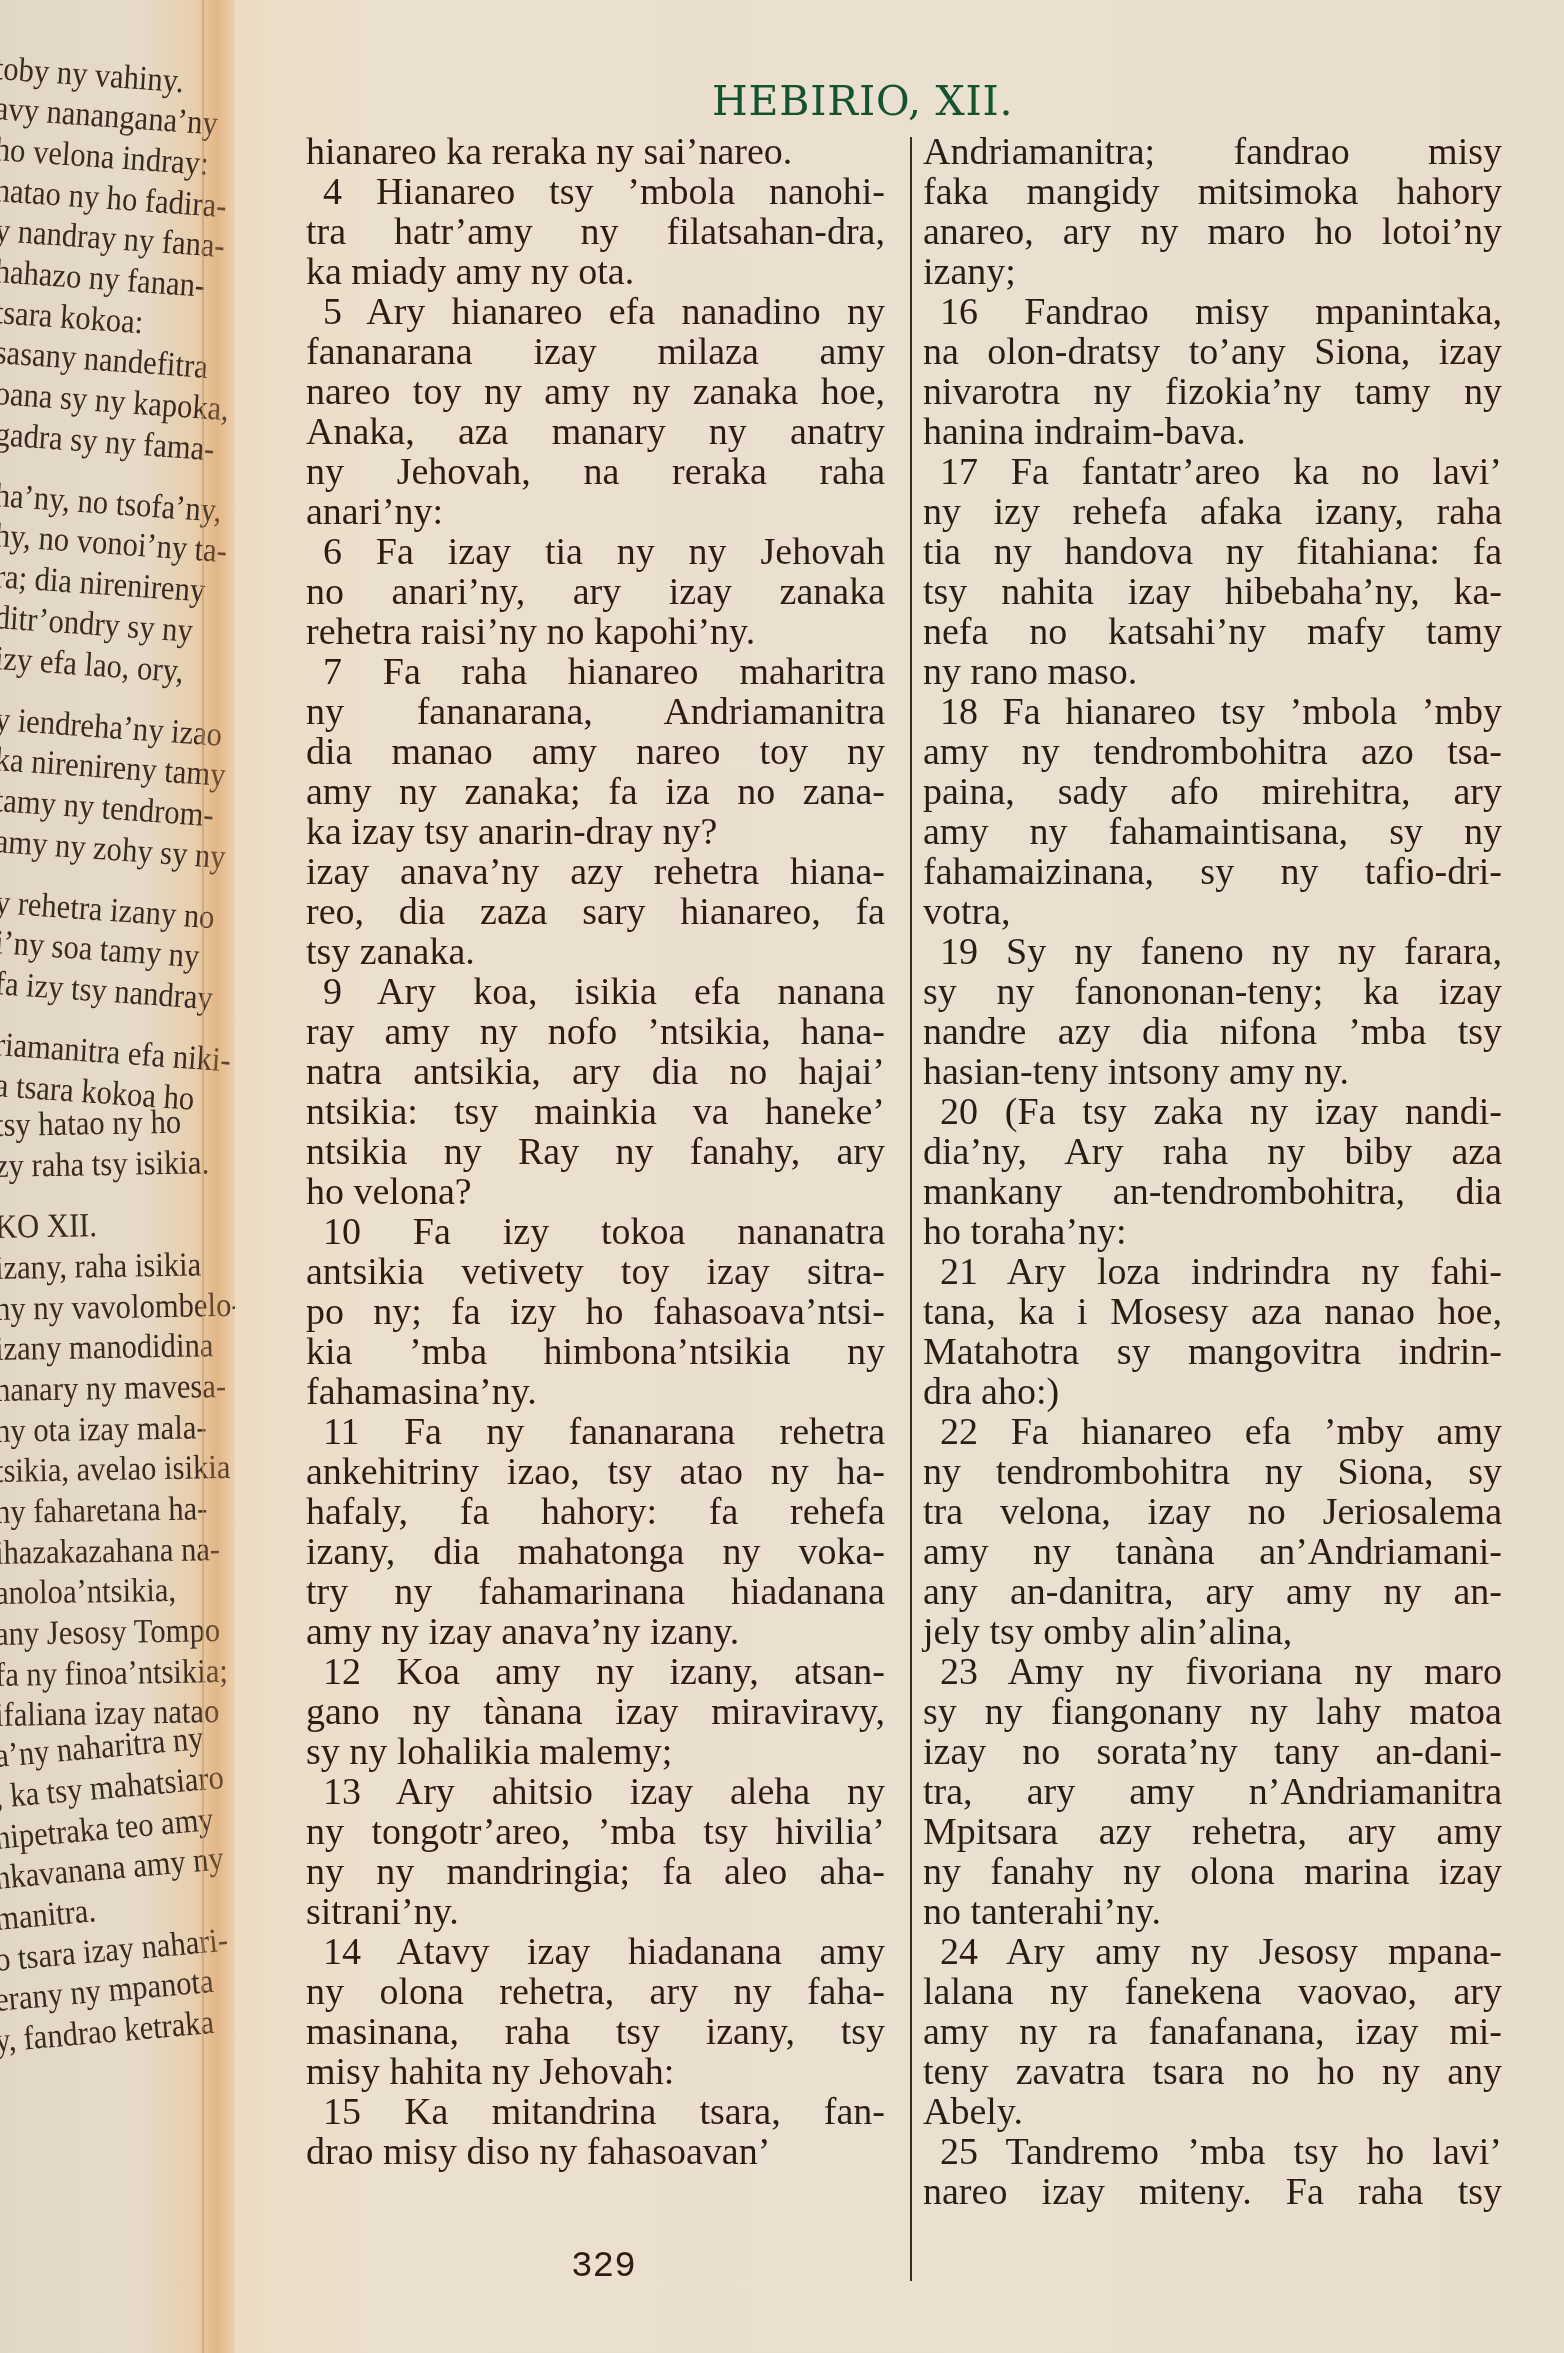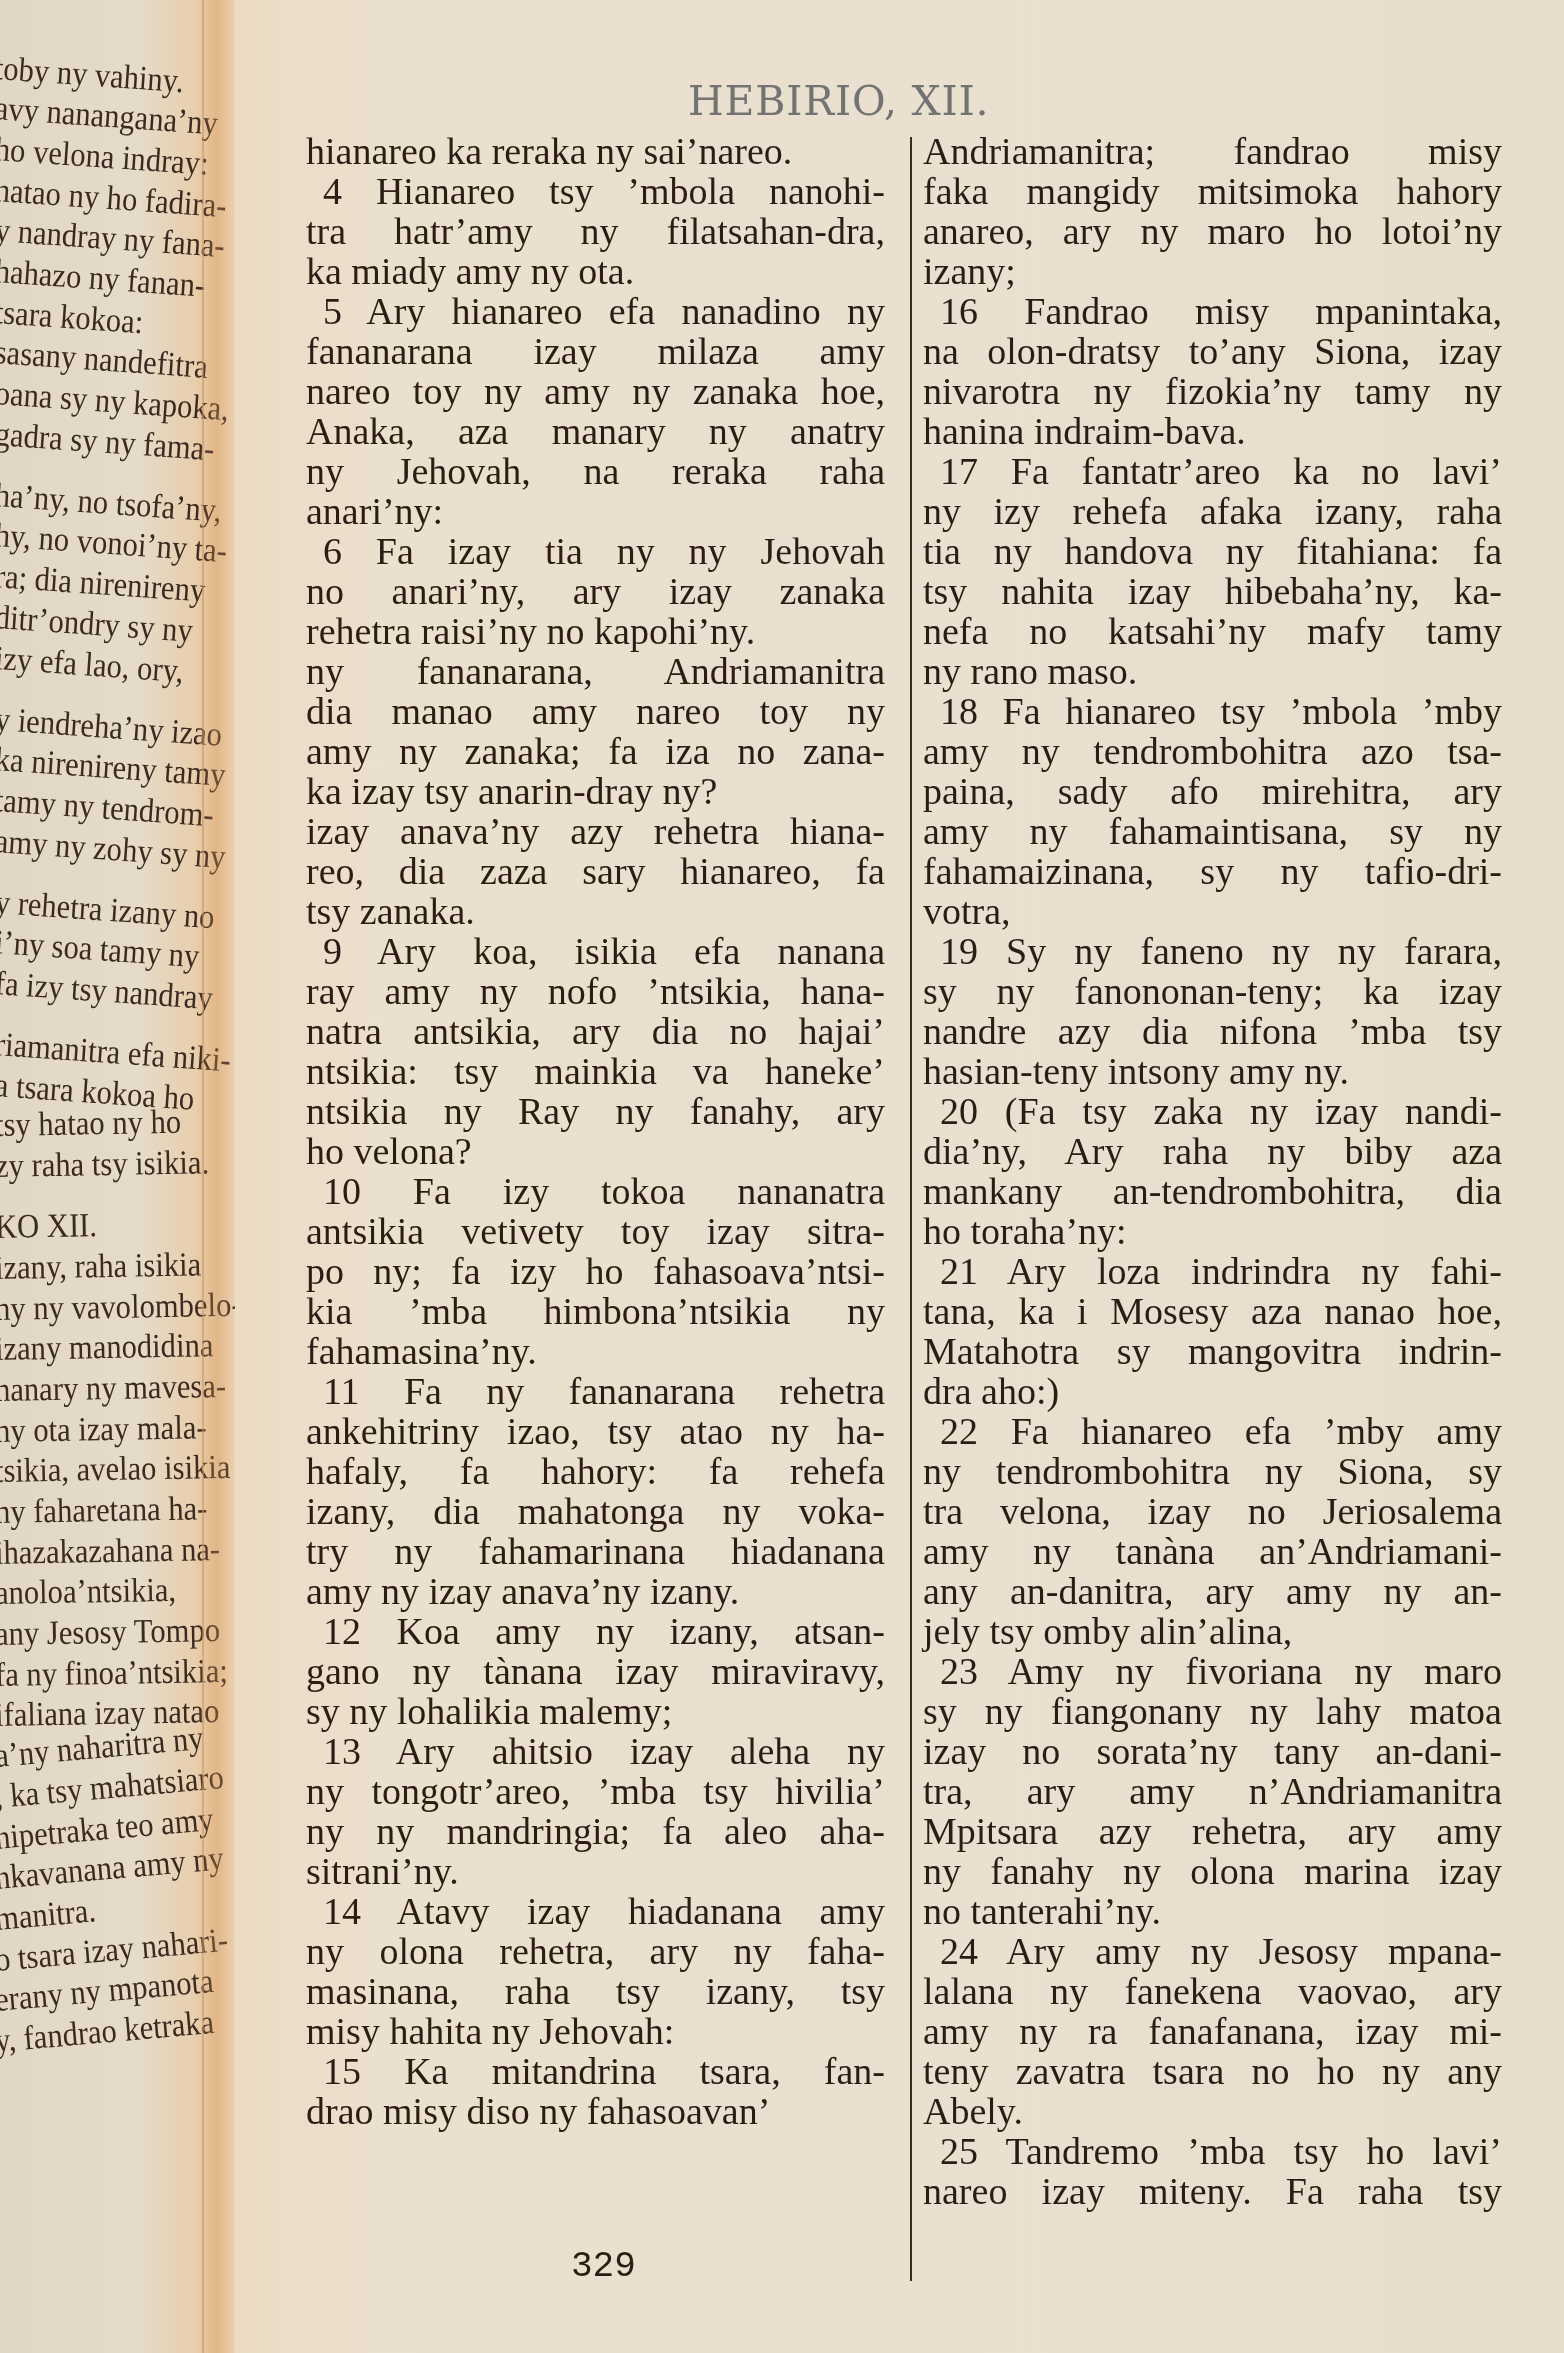--- a/index.html
+++ b/index.html
@@ -26,22 +26,22 @@
   }
   .gutter-crease {
     position:absolute; left:202px; top:0; width:1.6px; height:2354px; background:#c79466; opacity:.55;
   }
   
   .right-page {
     position:absolute; left:235px; top:0; width:1330px; height:2354px;
     background:linear-gradient(90deg,#ecdcc4 0%,#ebdfcd 10%,#eae0d0 60%,#e8ddcb 100%);
   }
   .running-head {
-    position:absolute; left:688px; top:77px; font-size:41px; letter-spacing:0.8px;
-    font-family:"DejaVu Serif", serif; font-weight:normal; color:#737373;text-align:center;
+    position:absolute; left:712px; top:77px; font-size:41px; letter-spacing:0.8px;
+    font-family:"DejaVu Serif", serif; font-weight:normal; color:#14532d;text-align:center;
   }
   .column {
     position:absolute; top:131px; width:579px;
     font-family:"Liberation Serif", serif; font-size:38px; line-height:40px;
     color:#2c1d14;
   }
   .col-left { left:306px; }
   .col-right { left:923px; }
   .line { display:block; white-space:nowrap; text-align:justify; text-align-last:justify; height:40px; }
   .line.last { text-align-last:left; }
@@ -120,20 +120,21 @@
     <span class="line last">ka miady amy ny ota.</span>
     <span class="line indent">5 Ary hianareo efa nanadino ny</span>
     <span class="line">fananarana izay milaza amy</span>
     <span class="line">nareo toy ny amy ny zanaka hoe,</span>
     <span class="line">Anaka, aza manary ny anatry</span>
     <span class="line">ny Jehovah, na reraka raha</span>
     <span class="line last">anari’ny:</span>
     <span class="line indent">6 Fa izay tia ny ny Jehovah</span>
     <span class="line">no anari’ny, ary izay zanaka</span>
     <span class="line last">rehetra raisi’ny no kapohi’ny.</span>
+    <span class="line indent">7 Fa raha hianareo maharitra</span>
     <span class="line">ny fananarana, Andriamanitra</span>
     <span class="line">dia manao amy nareo toy ny</span>
     <span class="line">amy ny zanaka; fa iza no zana-</span>
     <span class="line last">ka izay tsy anarin-dray ny?</span>
     <span class="line">izay anava’ny azy rehetra hiana-</span>
     <span class="line">reo, dia zaza sary hianareo, fa</span>
     <span class="line last">tsy zanaka.</span>
     <span class="line indent">9 Ary koa, isikia efa nanana</span>
     <span class="line">ray amy ny nofo ’ntsikia, hana-</span>
     <span class="line">natra antsikia, ary dia no hajai’</span>

